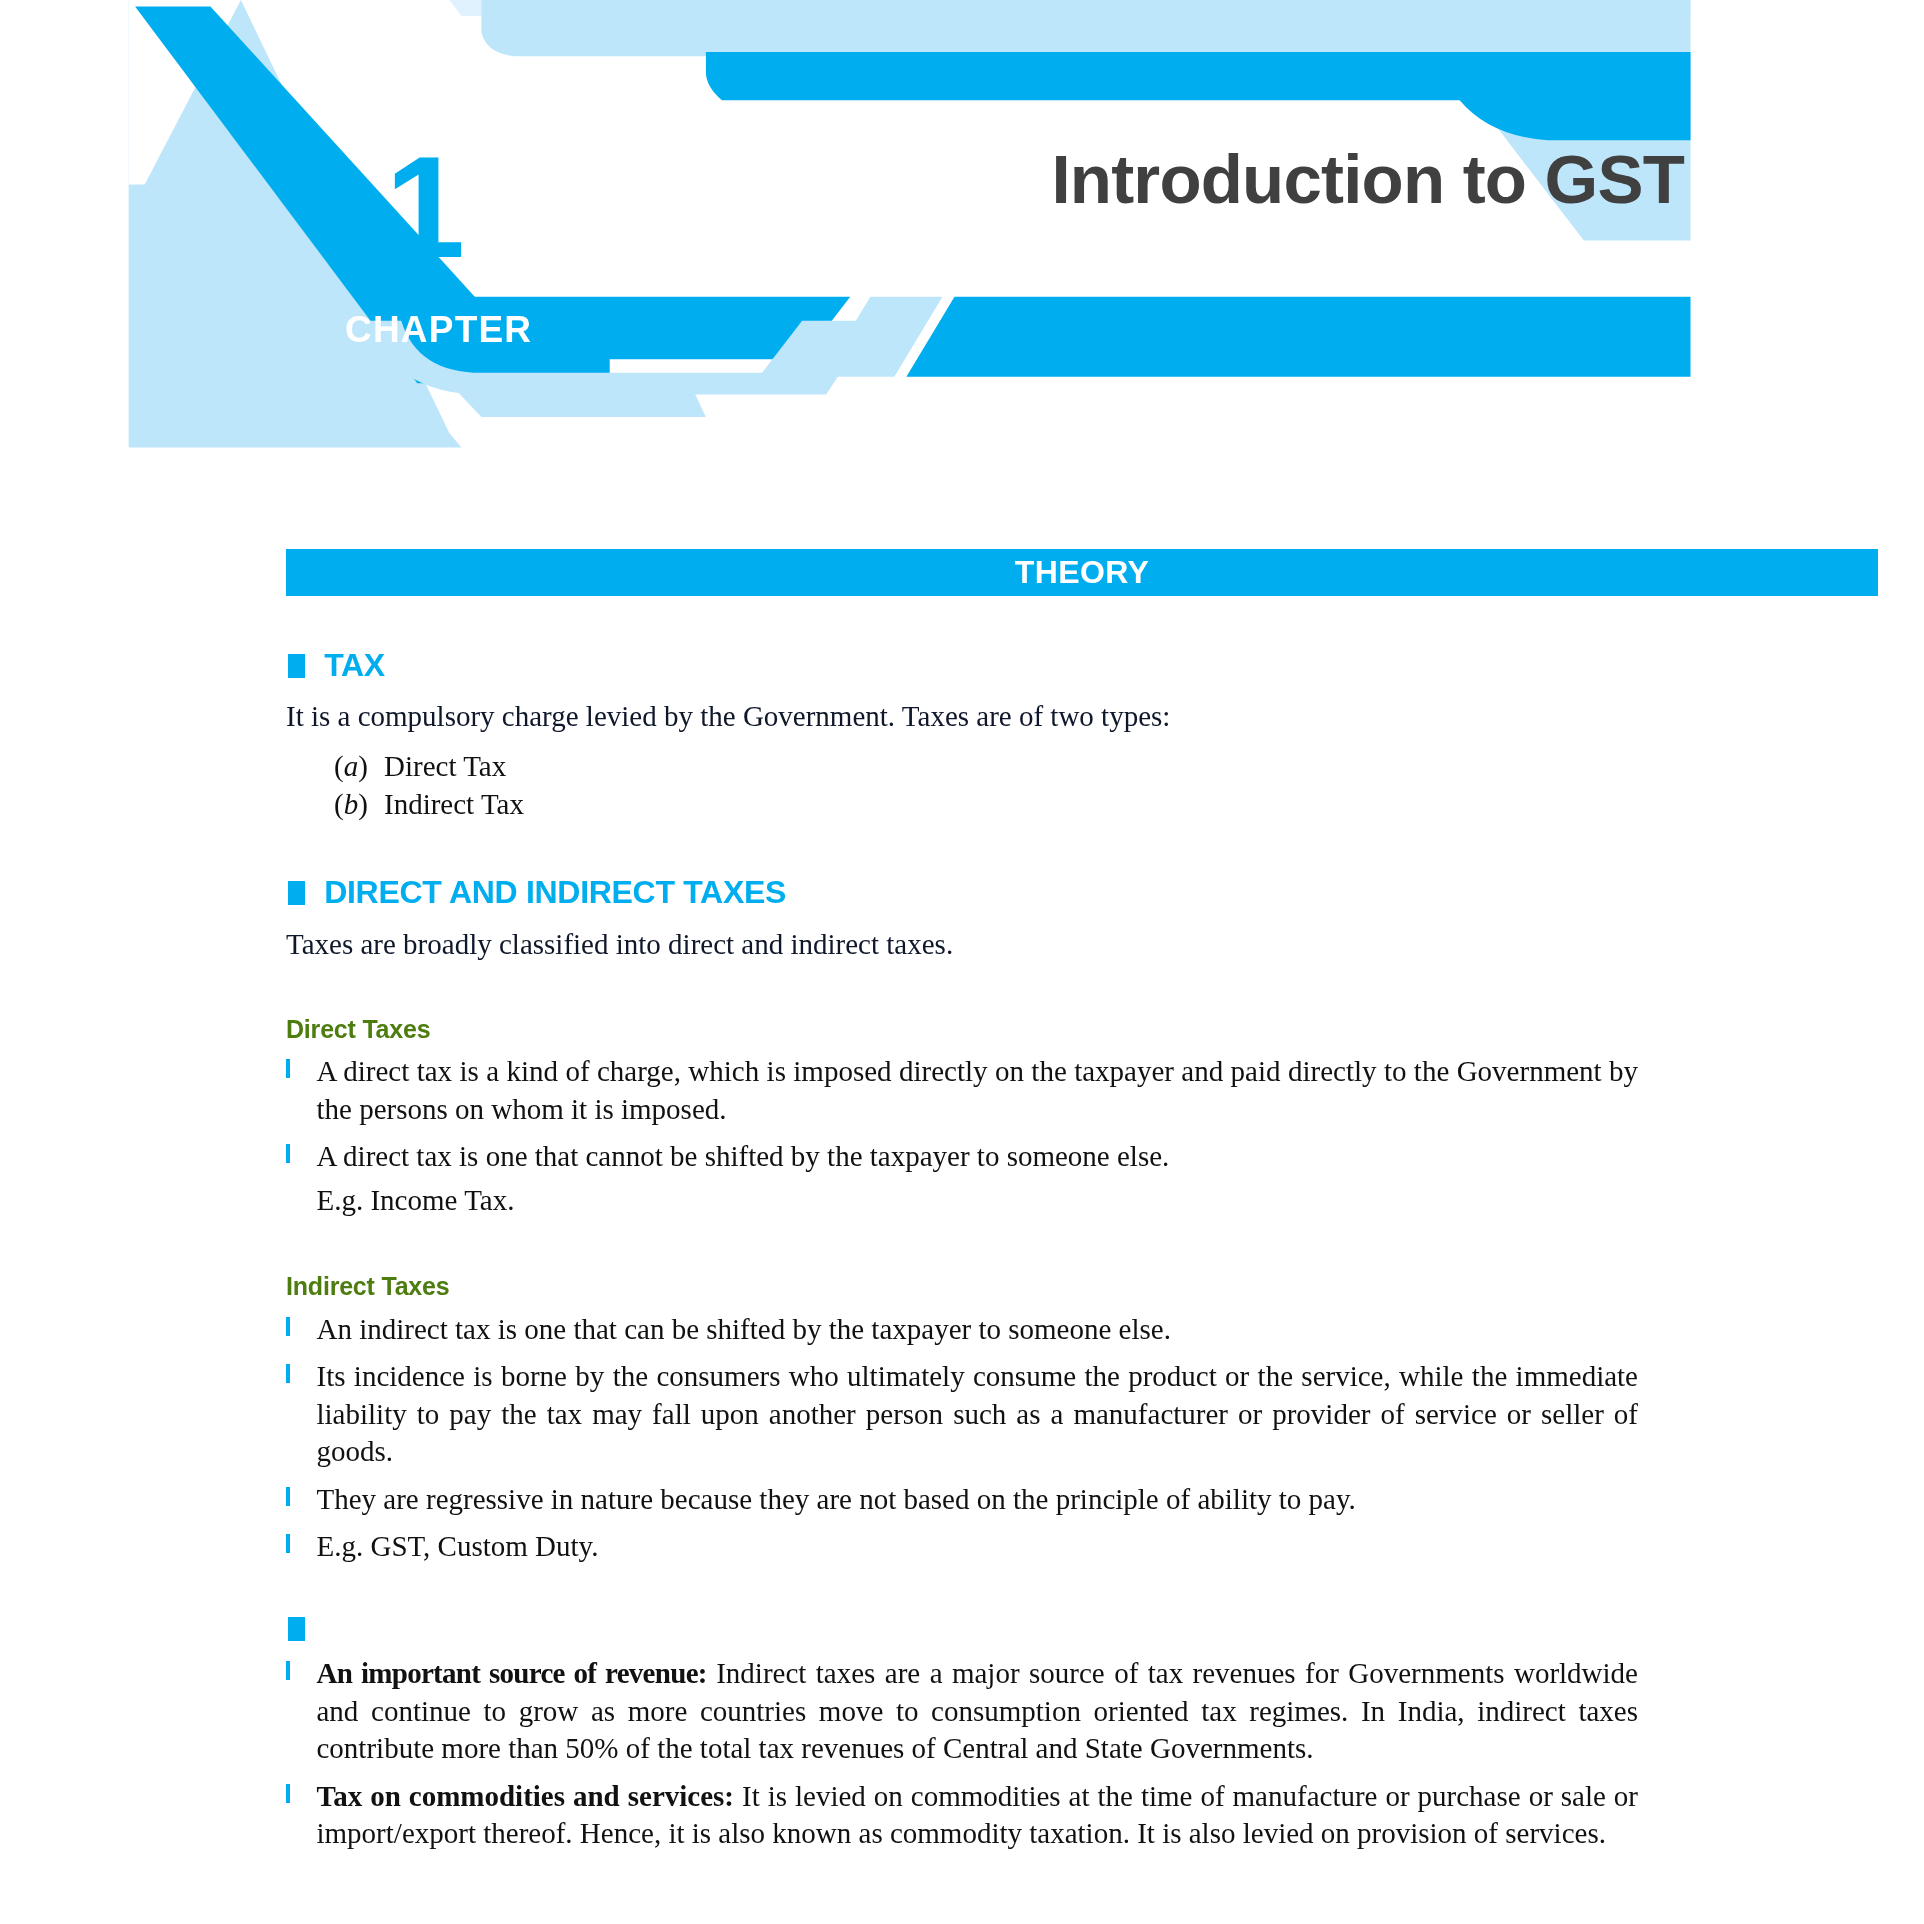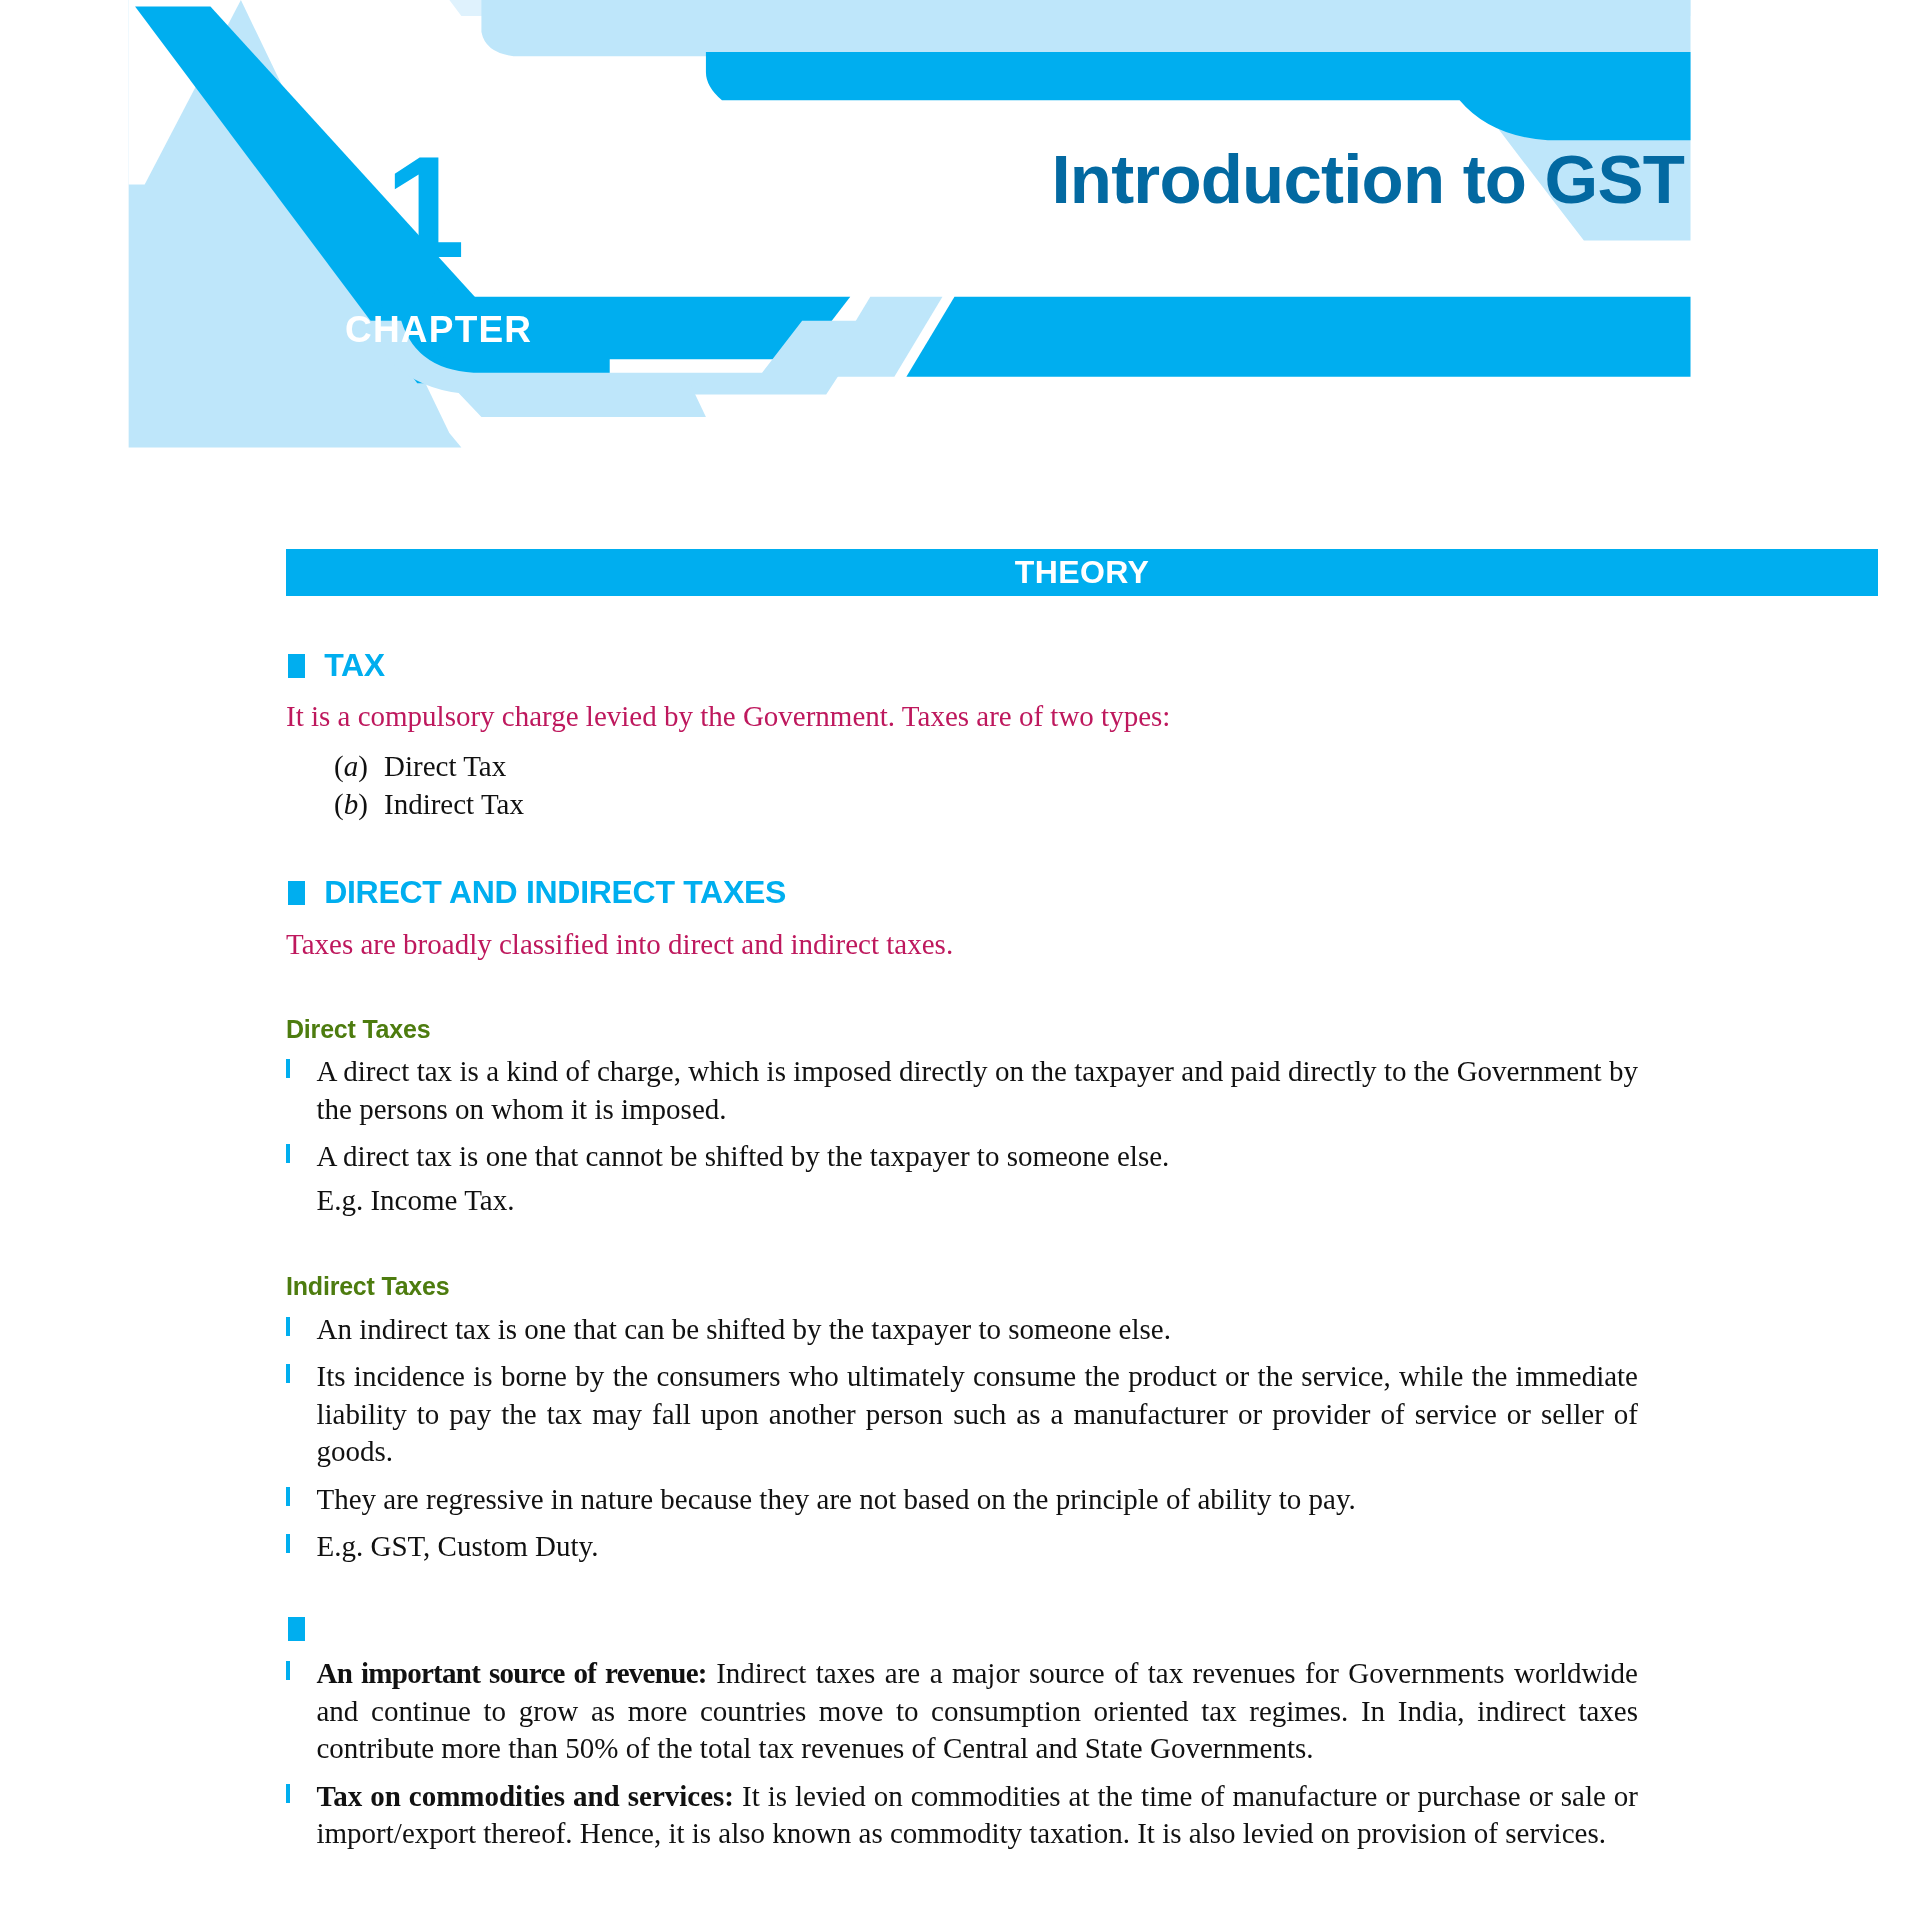--- a/index.html
+++ b/index.html
@@ -53,21 +53,21 @@
     letter-spacing: 1.2px;
   }
 
   .chapter-title {
     position: absolute;
     right: 241px;
     top: 140px;
     font-family: "Liberation Sans", sans-serif;
     font-size: 69px;
     font-weight: 700;
-    color: #0369a1;
+    color: #404040;
     letter-spacing: -0.8px;
     white-space: nowrap;
   }
 
   
   .content {
     position: absolute;
     left: 286px;
     top: 549px;
     width: 1352px;
@@ -107,21 +107,21 @@
     font-family: "Liberation Sans", sans-serif;
     font-size: 32px;
     font-weight: 700;
     color: #00AEEF;
     letter-spacing: -0.3px;
   }
 
   .para {
     font-family: "Liberation Serif", serif;
     font-size: 29px;
-    color: #be185d;
+    color: #0f172a;
     line-height: 1.28;
     margin-top: 14.4px;
     text-align: justify;
   }
 
   .subhead {
     font-family: "Liberation Sans", sans-serif;
     font-size: 25px;
     font-weight: 700;
     color: #4d7c0f;

